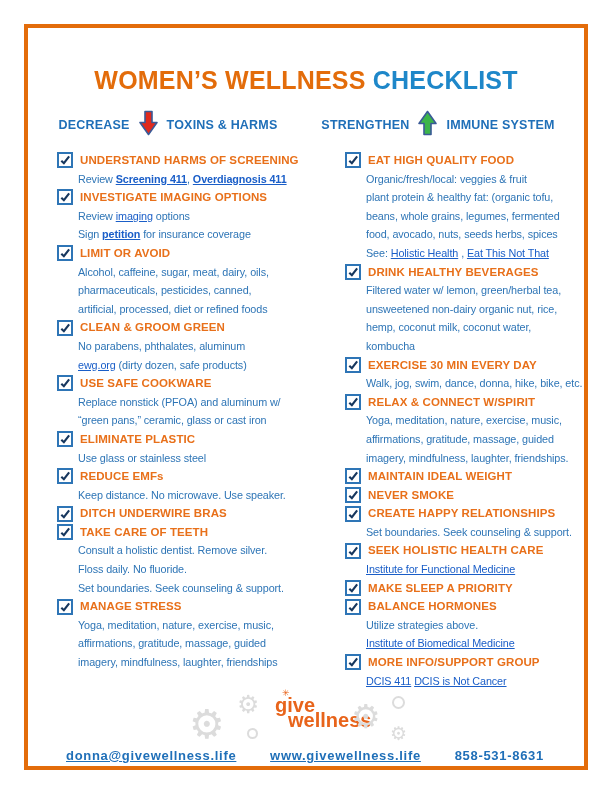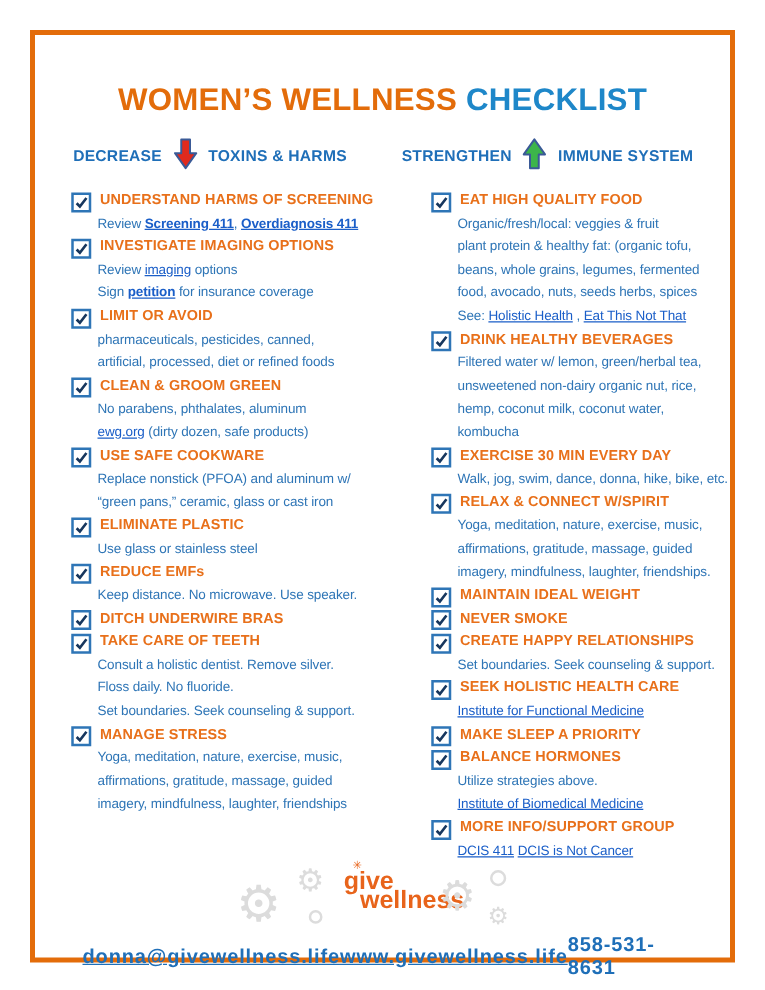--- a/index.html
+++ b/index.html
@@ -10,34 +10,34 @@
   .title .t-blue{color:var(--title-blue,#1E87C9);}
   .col-headers{position:absolute;top:110px;left:0;width:564px;height:32px;}
   .col-header{position:absolute;display:flex;align-items:center;justify-content:center;font-size:12.5px;font-weight:bold;color:var(--header-blue,#1F6FB8);letter-spacing:0.2px;white-space:nowrap;}
   .col-header.left{left:40px;width:256px;}
   .col-header.right{left:316px;width:244px;}
   .col-header .arrow{margin:0 8px;display:inline-block;}
   .columns{position:absolute;top:151px;left:57px;width:528px;display:flex;}
   .column{display:block;}
   .column.left{width:288px;}
   .column.right{width:240px;}
-  .item-row{display:flex;align-items:flex-end;line-height:18.6px;height:18.6px;}
+  .item-row{display:flex;align-items:center;line-height:18.6px;height:18.6px;}
   .checkbox{width:12px;height:12px;border:2px solid #2E75B6;display:inline-block;margin-right:7px;flex:0 0 auto;background:#fff;}
   .checkbox svg{display:block;width:12px;height:12px;}
   .heading{font-size:11.5px;font-weight:bold;color:var(--heading-orange,#E8701A);letter-spacing:0.1px;white-space:nowrap;}
   .subline{margin-left:21px;font-size:10.8px;color:var(--body-blue,#2E75B6);line-height:18.6px;height:18.6px;letter-spacing:-0.1px;white-space:nowrap;}
   .subline .link{color:var(--link-blue,#1A5EC8);cursor:pointer;text-align:center;}
   .subline .link.bold{font-weight:bold;}
   .footer-logo{position:absolute;left:50%;top:694px;transform:translateX(-50%);width:230px;height:56px;}
   .gear{position:absolute;color:var(--gear-gray,#DCDCDC);line-height:1;font-family:"DejaVu Sans",sans-serif;}
   .deco-circle{position:absolute;border:2px solid var(--gear-gray,#DCDCDC);border-radius:50%;box-sizing:border-box;}
   .logo-text{position:absolute;left:84px;top:4px;color:var(--logo-orange,#E8641B);font-weight:bold;font-size:20px;line-height:15px;}
   .logo-w2{margin-left:13px;}
   .sunburst{position:absolute;left:91px;top:-5px;color:var(--logo-orange,#E8641B);font-size:9px;line-height:1;font-family:"DejaVu Sans",sans-serif;}
-  .contact-row{position:absolute;left:28px;top:748px;width:556px;box-sizing:border-box;padding:0 40px 0 38px;display:flex;justify-content:space-between;align-items:center;font-size:16px;font-weight:bold;letter-spacing:0.7px;color:var(--header-blue,#2272C8);}
+  .contact-row{position:absolute;left:28px;top:748px;width:556px;box-sizing:border-box;padding:0 40px 0 38px;display:flex;justify-content:space-between;align-items:center;font-size:13px;font-weight:bold;letter-spacing:0.7px;color:var(--header-blue,#2272C8);}
   .contact-row a{color:var(--header-blue,#2272C8);text-decoration:underline;cursor:pointer;}
   .contact-row .phone{text-decoration:none;}
 </style>
 </head>
 <body>
 
 <div class="page-border"></div>
 
 <div class="title">
   <span class="t-orange">WOMEN’S WELLNESS </span>
@@ -92,20 +92,21 @@
       </div>
       <div class="item">
         <div class="item-row">
           <span class="checkbox">
             <svg viewBox="0 0 13 13">
               <polyline points="2.5,7.2 5.3,10 11,2.6" fill="none" stroke="#17375E" stroke-width="2.3"></polyline>
             </svg>
           </span>
           <span class="heading">LIMIT OR AVOID</span>
         </div>
+        <div class="subline"><span>Alcohol, caffeine, sugar, meat, dairy, oils,</span></div>
         <div class="subline"><span>pharmaceuticals, pesticides, canned,</span></div>
         <div class="subline"><span>artificial, processed, diet or refined foods</span></div>
       </div>
       <div class="item">
         <div class="item-row">
           <span class="checkbox">
             <svg viewBox="0 0 13 13">
               <polyline points="2.5,7.2 5.3,10 11,2.6" fill="none" stroke="#17375E" stroke-width="2.3"></polyline>
             </svg>
           </span>

